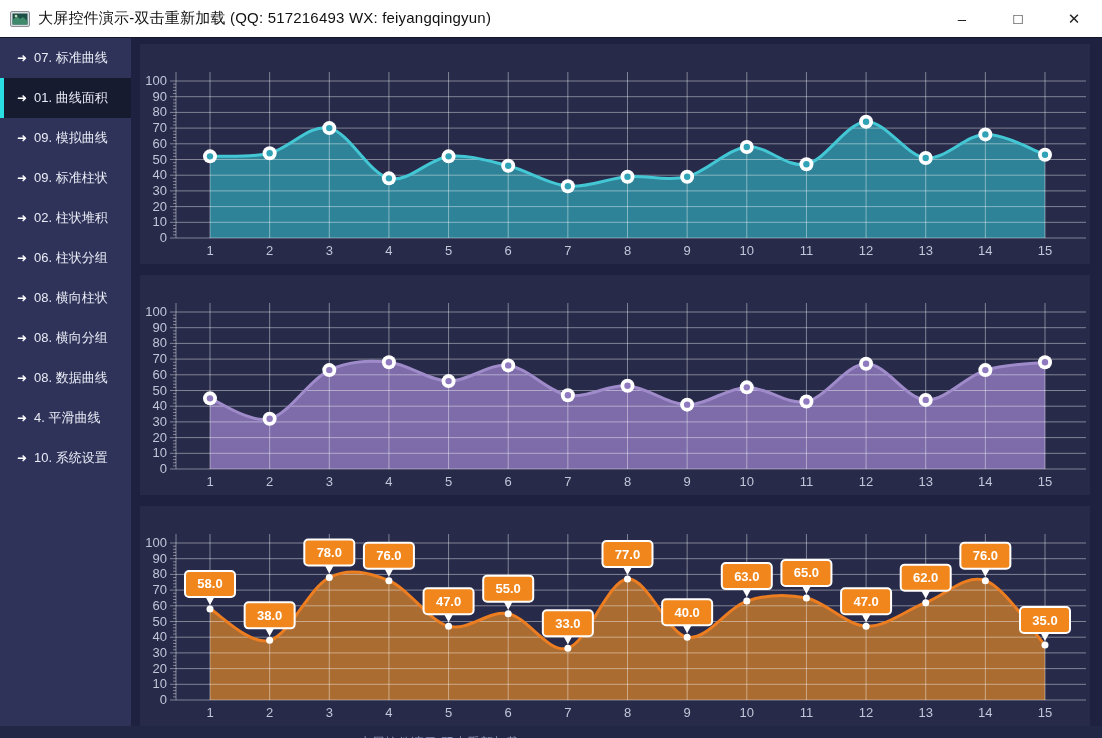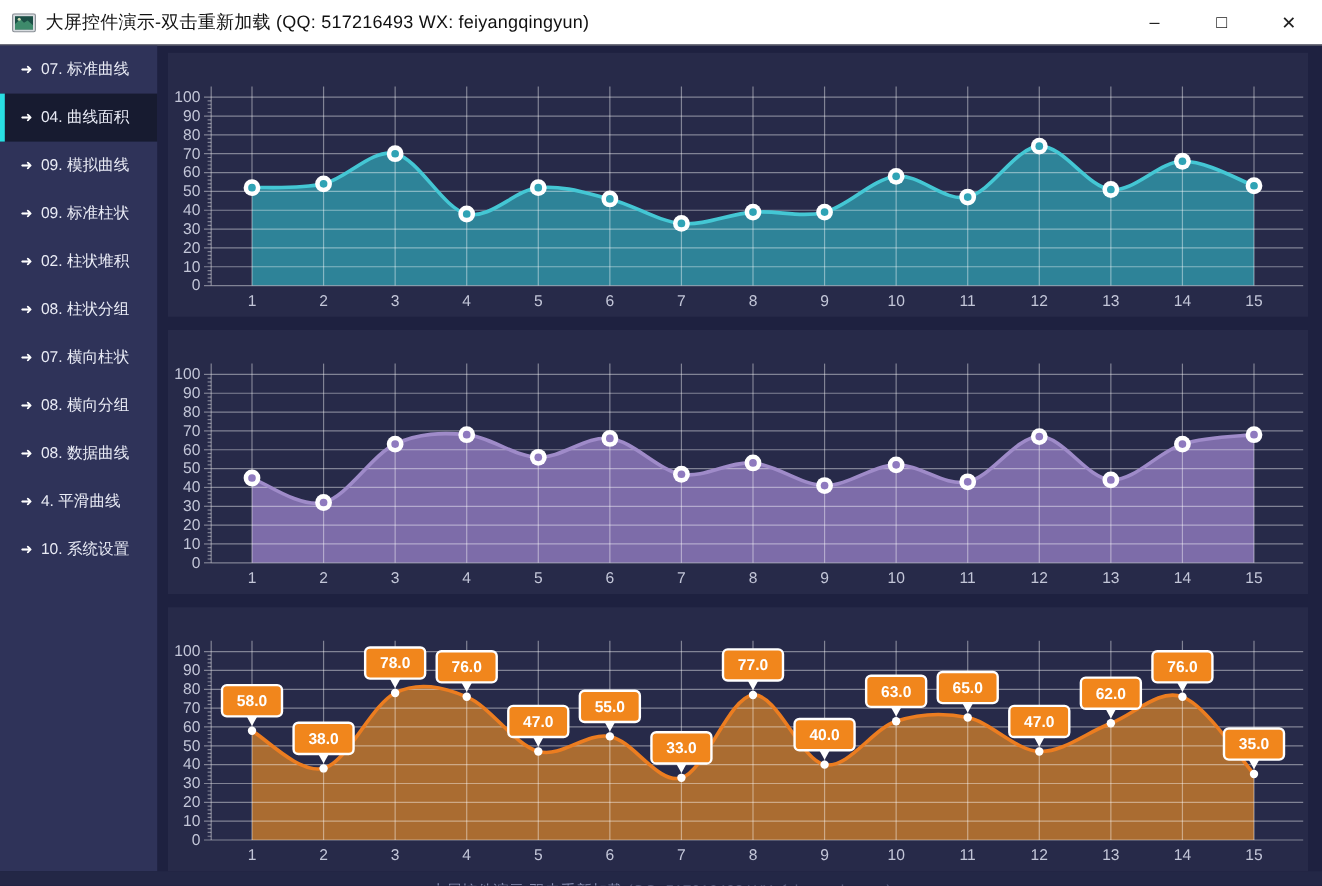--- a/index.html
+++ b/index.html
@@ -77,41 +77,41 @@
 </div>
 
 <div class="body">
   <nav class="sidebar">
       <div class="side-item">
         <span class="arrow">➜</span>
         <span>07. 标准曲线</span>
       </div>
       <div class="side-item active" style="border-left-color: rgb(41, 223, 227);">
         <span class="arrow">➜</span>
-        <span>04. 曲线面积</span>
+        <span>01. 曲线面积</span>
       </div>
       <div class="side-item">
         <span class="arrow">➜</span>
         <span>09. 模拟曲线</span>
       </div>
       <div class="side-item">
         <span class="arrow">➜</span>
         <span>09. 标准柱状</span>
       </div>
       <div class="side-item">
         <span class="arrow">➜</span>
         <span>02. 柱状堆积</span>
       </div>
       <div class="side-item">
         <span class="arrow">➜</span>
-        <span>08. 柱状分组</span>
-      </div>
-      <div class="side-item">
-        <span class="arrow">➜</span>
-        <span>07. 横向柱状</span>
+        <span>06. 柱状分组</span>
+      </div>
+      <div class="side-item">
+        <span class="arrow">➜</span>
+        <span>08. 横向柱状</span>
       </div>
       <div class="side-item">
         <span class="arrow">➜</span>
         <span>08. 横向分组</span>
       </div>
       <div class="side-item">
         <span class="arrow">➜</span>
         <span>08. 数据曲线</span>
       </div>
       <div class="side-item">

